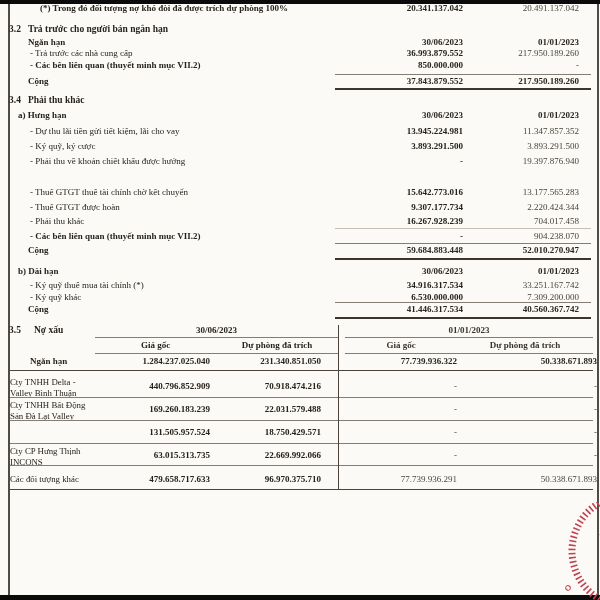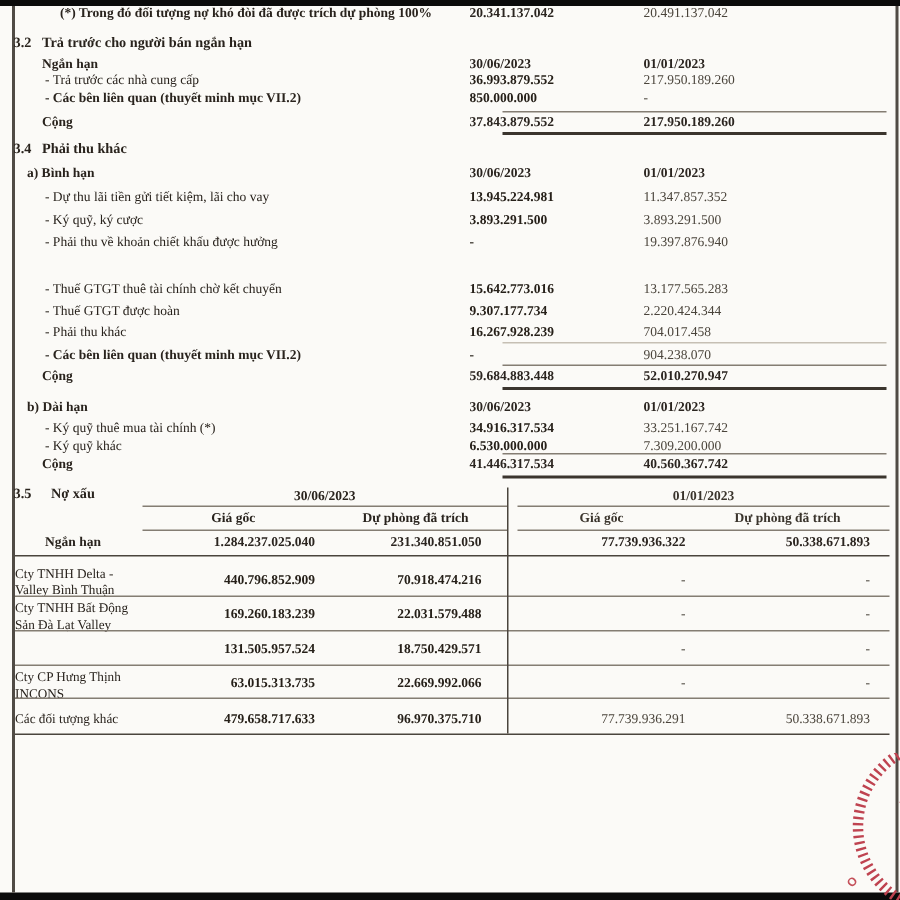--- a/index.html
+++ b/index.html
@@ -9,21 +9,21 @@
   .ebot{position:absolute;bottom:0;left:0;width:600px;height:5px;background:#0b0b0b}
   .eleft{position:absolute;top:4px;left:8px;width:2px;height:591px;background:#504b45}
   .eright{position:absolute;top:4px;right:1px;width:2px;height:591px;background:#504b45}
 
   .row{position:absolute;left:0;width:600px;height:12px;font-size:9px;line-height:11px;white-space:nowrap}
   .lbl{position:absolute;left:30px;top:0}
   .lbl18{position:absolute;left:18px;top:0;font-weight:bold}
   .secno{position:absolute;left:9px;top:0;font-weight:bold;font-size:9.5px}
   .sect{position:absolute;left:28px;top:0;font-weight:bold;font-size:9.5px}
   .sect34{left:34px}
-  .v{position:absolute;top:0;width:150px;text-align:left}
+  .v{position:absolute;top:0;width:150px;text-align:right}
   .v1{right:137px;font-weight:600;color:#262019}
   .v2{right:21px;font-weight:400;color:#4a443b}
   .b{font-weight:700 !important;color:#2b2520 !important}
 
   .ln{position:absolute;height:1px;background:#847d73}
   .lnS{position:absolute;height:1px;background:#4a443d}
   .lnD{position:absolute;height:2px;background:#3b352e}
   .lnL{position:absolute;height:1px;background:#c6bfb4}
   .vdiv{position:absolute;left:338px;top:325px;width:1px;height:164px;background:#4a443d}
 
@@ -33,21 +33,21 @@
   .shb{position:absolute;left:216px;width:122px;text-align:center;font-weight:bold}
   .shc{position:absolute;left:345px;width:112px;text-align:center;font-weight:bold;color:#3a342c}
   .shd{position:absolute;left:457px;width:136px;text-align:center;font-weight:bold;color:#3a342c}
 
   .rowT{position:absolute;left:0;width:600px;height:22px;font-size:9px;line-height:11px;white-space:nowrap}
   .c{position:absolute;top:0;text-align:right}
   .cm{top:5px}
   .ca{width:118px;right:390px;font-weight:600;color:#262019}
   .cb{width:120px;right:279px;font-weight:600;color:#262019}
   .cc{width:118px;right:143px;color:#4a443b}
-  .cd{width:132px;right:20px;color:#4a443b}
+  .cd{width:132px;right:3px;color:#4a443b}
   .wlbl{position:absolute;left:10px;top:1px;width:86px;font-size:8.8px;line-height:10.5px;white-space:normal}
   .nlbl{position:absolute;left:30px;top:0;font-weight:bold}
 
   .stamp{position:absolute;left:528px;top:502px}
 </style>
 </head>
 <body>
 
 <div class="page">
   <div class="etop"></div>
@@ -86,21 +86,21 @@
     <span class="v v1 b">37.843.879.552</span>
     <span class="v v2 b">217.950.189.260</span>
   </div>
   <div class="lnD" style="top:88px;left:335px;width:256px"></div>
 
   <div class="row" style="top:95px">
     <span class="secno">3.4</span>
     <span class="sect">Phải thu khác</span>
   </div>
   <div class="row" style="top:110px">
-    <span class="lbl18">a) Bình hạn</span>
+    <span class="lbl18">a) Hưng hạn</span>
     <span class="v v1 b">30/06/2023</span>
     <span class="v v2 b">01/01/2023</span>
   </div>
   <div class="row" style="top:126px">
     <span class="lbl">- Dự thu lãi tiền gửi tiết kiệm, lãi cho vay</span>
     <span class="v v1">13.945.224.981</span>
     <span class="v v2">11.347.857.352</span>
   </div>
   <div class="row" style="top:141px">
     <span class="lbl">- Ký quỹ, ký cược</span>

